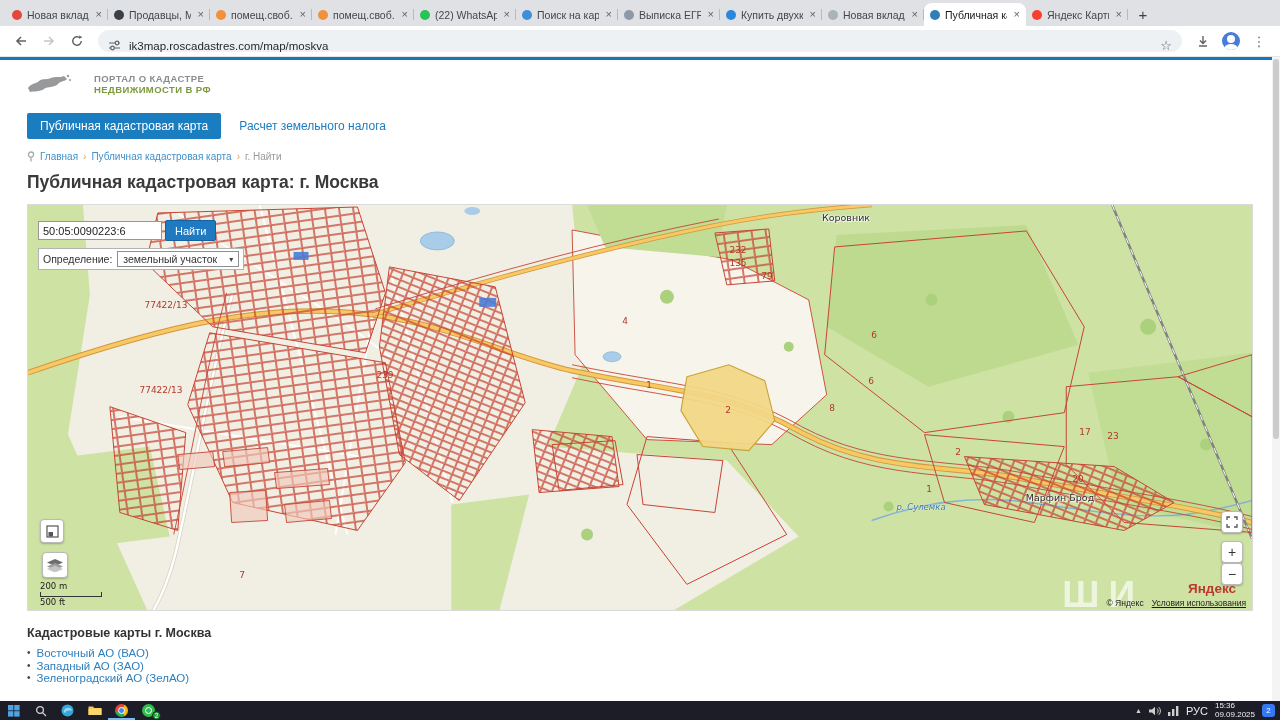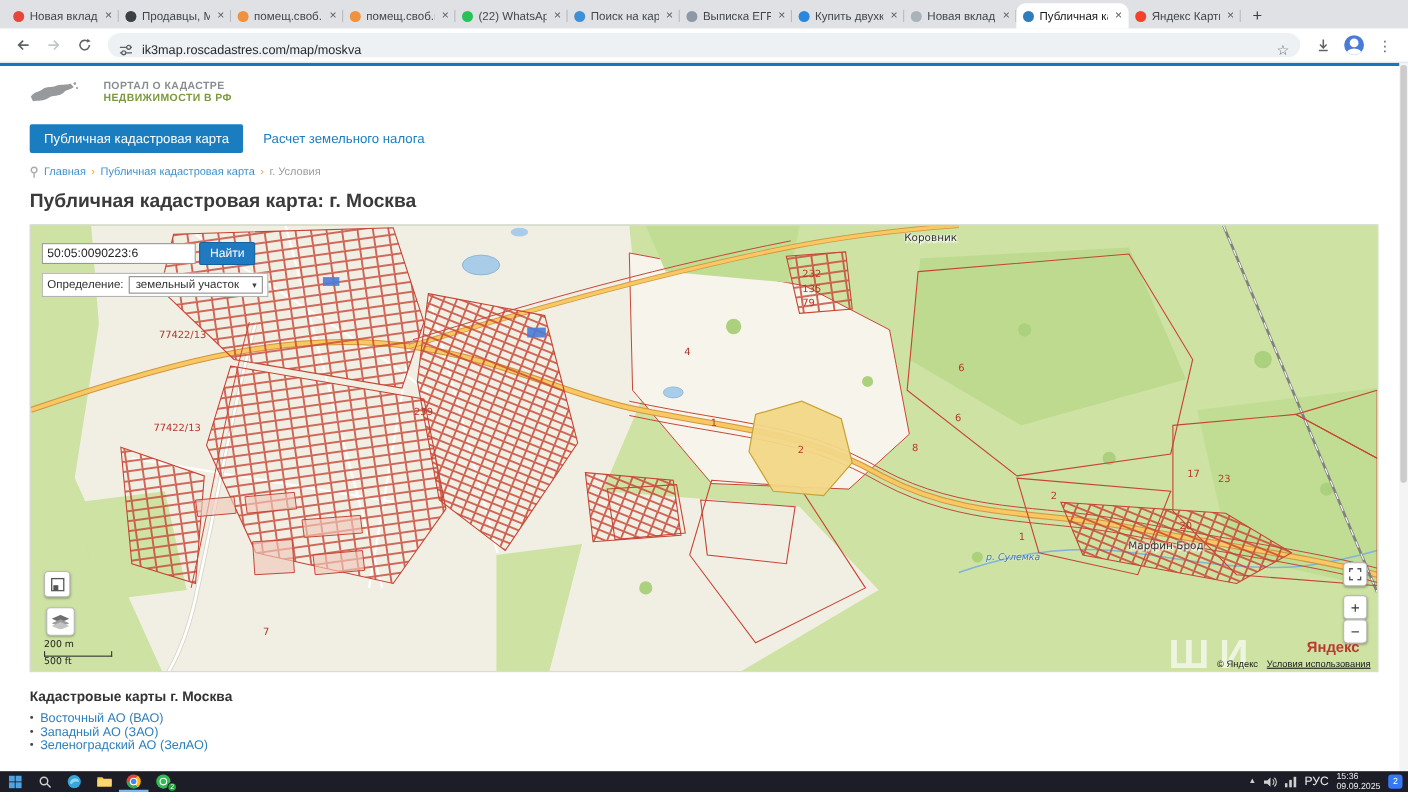--- a/index.html
+++ b/index.html
@@ -50,21 +50,21 @@
 
   
   .map-wrap{position:relative;width:1226px;height:407px;margin:11px 0 0 27px;border:1px solid #dadada;overflow:hidden;background:#cde2a3}
   .map-canvas{position:absolute;inset:0;display:block}
   .map-labels{position:absolute;inset:0;font-family:"DejaVu Sans",sans-serif;pointer-events:none}
   .mlabel{position:absolute;transform:translate(-50%,-50%);font-size:9px;white-space:nowrap}
   .mlabel.red{color:#b4372a}
   .mlabel.place{color:#2e2e2e;font-size:9.5px;text-shadow:0 0 2px #fff,0 0 2px #fff,1px 1px 1px #fff}
   .mlabel.water{color:#3f78b0;font-style:italic;font-size:8.5px;text-shadow:0 0 2px #fff}
   .map-search{position:absolute;left:10px;top:15px;display:flex;gap:3px;align-items:center}
-  .map-search input{width:140px;height:19px;border:1px solid #979797;font-size:11px;padding:0 4px;font-family:inherit;background:#fff;color:#222}
+  .map-search input{width:124px;height:19px;border:1px solid #979797;font-size:11px;padding:0 4px;font-family:inherit;background:#fff;color:#222}
   .map-search button{height:21px;background:#1f7ac1;color:#fff;border:1px solid #15629e;font-size:11px;padding:0 9px;font-family:inherit;border-radius:2px}
   .map-filter{position:absolute;left:10px;top:43px;background:#fff;border:1px solid #b3b3b3;padding:2px 4px;
     font-size:10.5px;color:#333;display:flex;align-items:center;gap:5px}
   .fake-select{border:1px solid #8f8f8f;background:#fff;padding:1px 5px;display:flex;align-items:center;gap:12px}
   .fake-select .caret{font-size:8px;color:#444}
   .tool-btn{position:absolute;background:#fff;border:1px solid #b9b9b9;border-radius:4px;display:flex;
     align-items:center;justify-content:center;box-shadow:0 1px 2px rgba(0,0,0,.25)}
   .t-area{left:12px;top:314px;width:24px;height:24px}
   .t-layers{left:14px;top:347px;width:26px;height:26px}
   .t-fs{right:9px;top:306px;width:22px;height:22px}
@@ -233,21 +233,21 @@
     <div class="breadcrumb">
       <svg width="8" height="11" viewBox="0 0 8 11">
         <circle cx="4" cy="3.6" r="2.6" fill="none" stroke="#aaa" stroke-width="1.3"></circle>
         <path d="M4,6.4 V10.5" stroke="#aaa" stroke-width="1.3"></path>
       </svg>
       <span style="display:flex;align-items:center;gap:5px">
           <span class="bc-item">Главная</span>
           <span class="bc-sep">›</span>
           <span class="bc-item">Публичная кадастровая карта</span>
           <span class="bc-sep">›</span>
-          <span class="bc-item last">г. Условия</span>
+          <span class="bc-item last">г. Найти</span>
         </span>
     </div>
 
     <h1 class="page-title">Публичная кадастровая карта: г. Москва</h1>
 
     <div class="map-wrap">
       <svg class="map-canvas" viewBox="0 0 1226 407">
         <defs>
           <pattern id="pp1" width="14" height="9" patternUnits="userSpaceOnUse" patternTransform="rotate(-8)">
             <rect x="0.4" y="0.4" width="13.2" height="8.2" fill="none" stroke="#c74434" stroke-width="0.7"></rect>
@@ -325,21 +325,21 @@
         <rect x="266" y="47" width="15" height="8" fill="#4a7bd6" opacity="0.9"></rect>
         <polygon points="660,172 702,160 738,176 748,216 722,246 676,242 654,206" fill="#f2d787" fill-opacity="0.95" stroke="#c9a233" stroke-width="1.1"></polygon>
       </svg>
 
       <div class="map-labels">
           <span class="mlabel red" style="left: 138px; top: 100px;">77422/13</span>
           <span class="mlabel red" style="left: 133px; top: 185px;">77422/13</span>
           <span class="mlabel red" style="left: 357px; top: 170px;">239</span>
           <span class="mlabel red" style="left: 710px; top: 45px;">232</span>
           <span class="mlabel red" style="left: 710px; top: 58px;">135</span>
-          <span class="mlabel red" style="left: 707px; top: 71px;">79</span>
+          <span class="mlabel red" style="left: 739px; top: 71px;">79</span>
           <span class="mlabel red" style="left: 597px; top: 116px;">4</span>
           <span class="mlabel red" style="left: 621px; top: 180px;">1</span>
           <span class="mlabel red" style="left: 700px; top: 205px;">2</span>
           <span class="mlabel red" style="left: 804px; top: 203px;">8</span>
           <span class="mlabel red" style="left: 846px; top: 130px;">6</span>
           <span class="mlabel red" style="left: 843px; top: 176px;">6</span>
           <span class="mlabel red" style="left: 930px; top: 247px;">2</span>
           <span class="mlabel red" style="left: 901px; top: 284px;">1</span>
           <span class="mlabel red" style="left: 1057px; top: 227px;">17</span>
           <span class="mlabel red" style="left: 1085px; top: 231px;">23</span>

